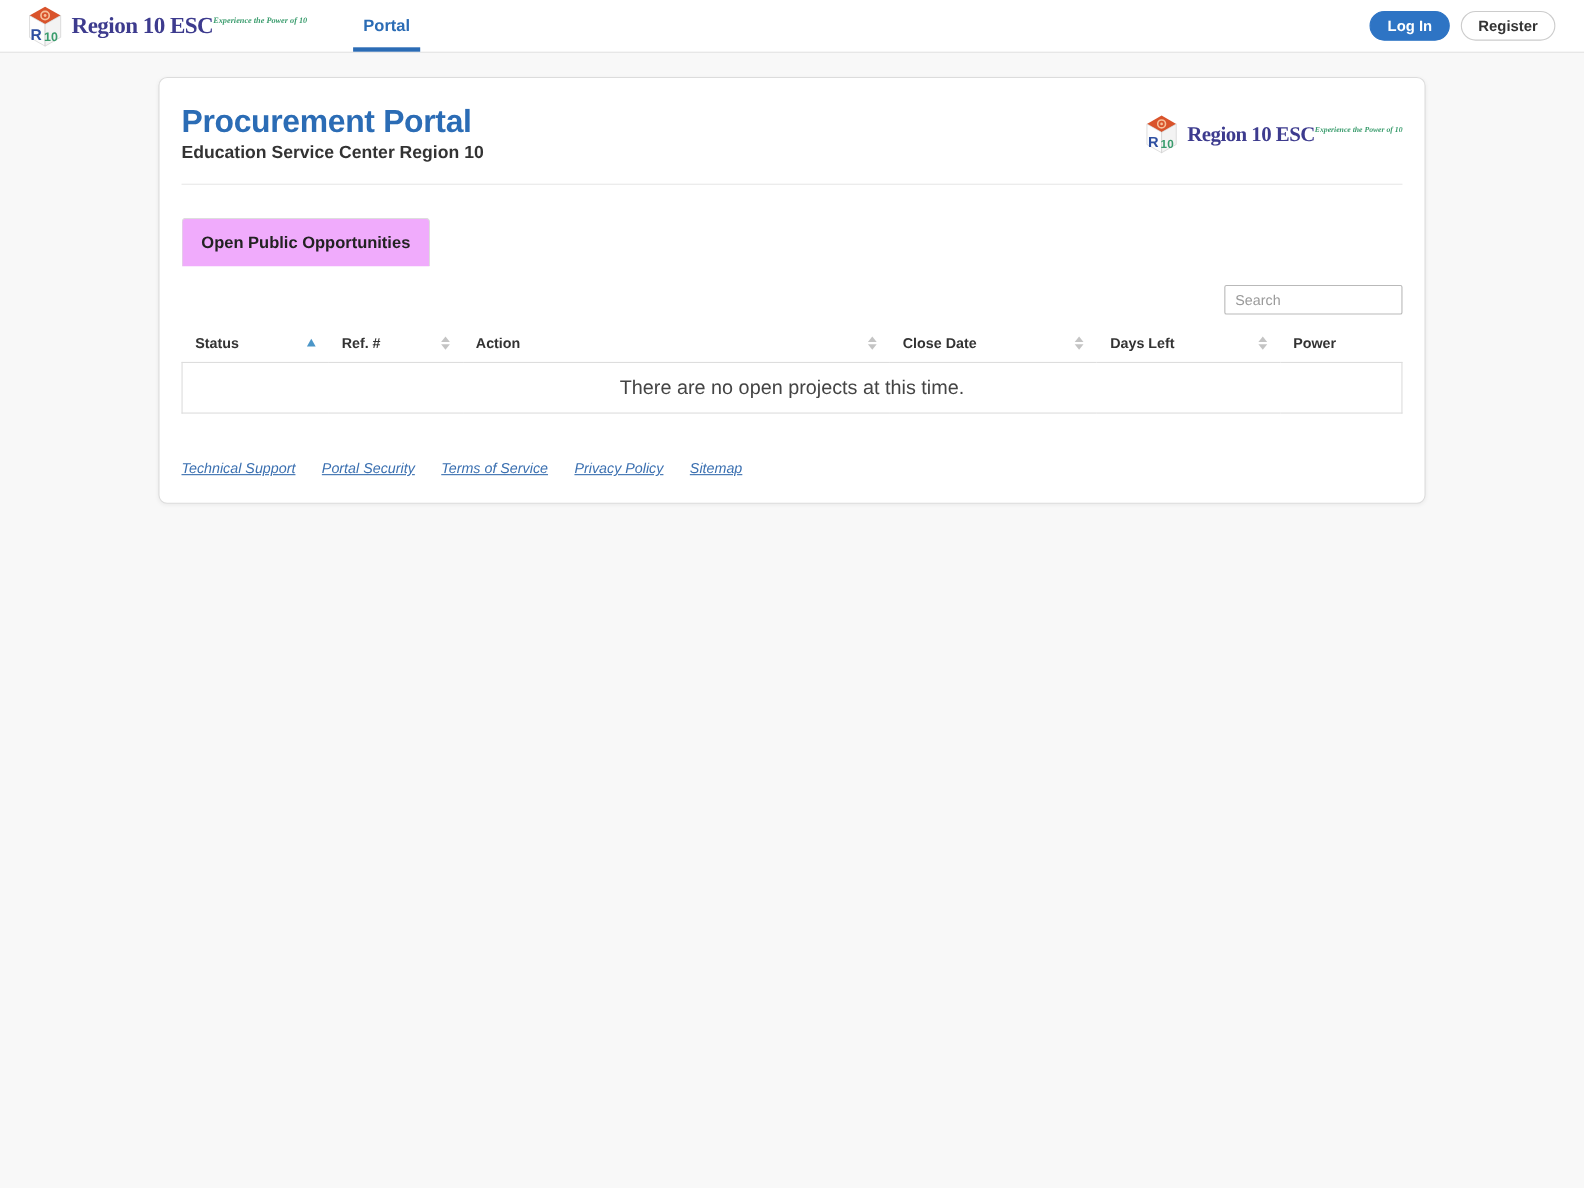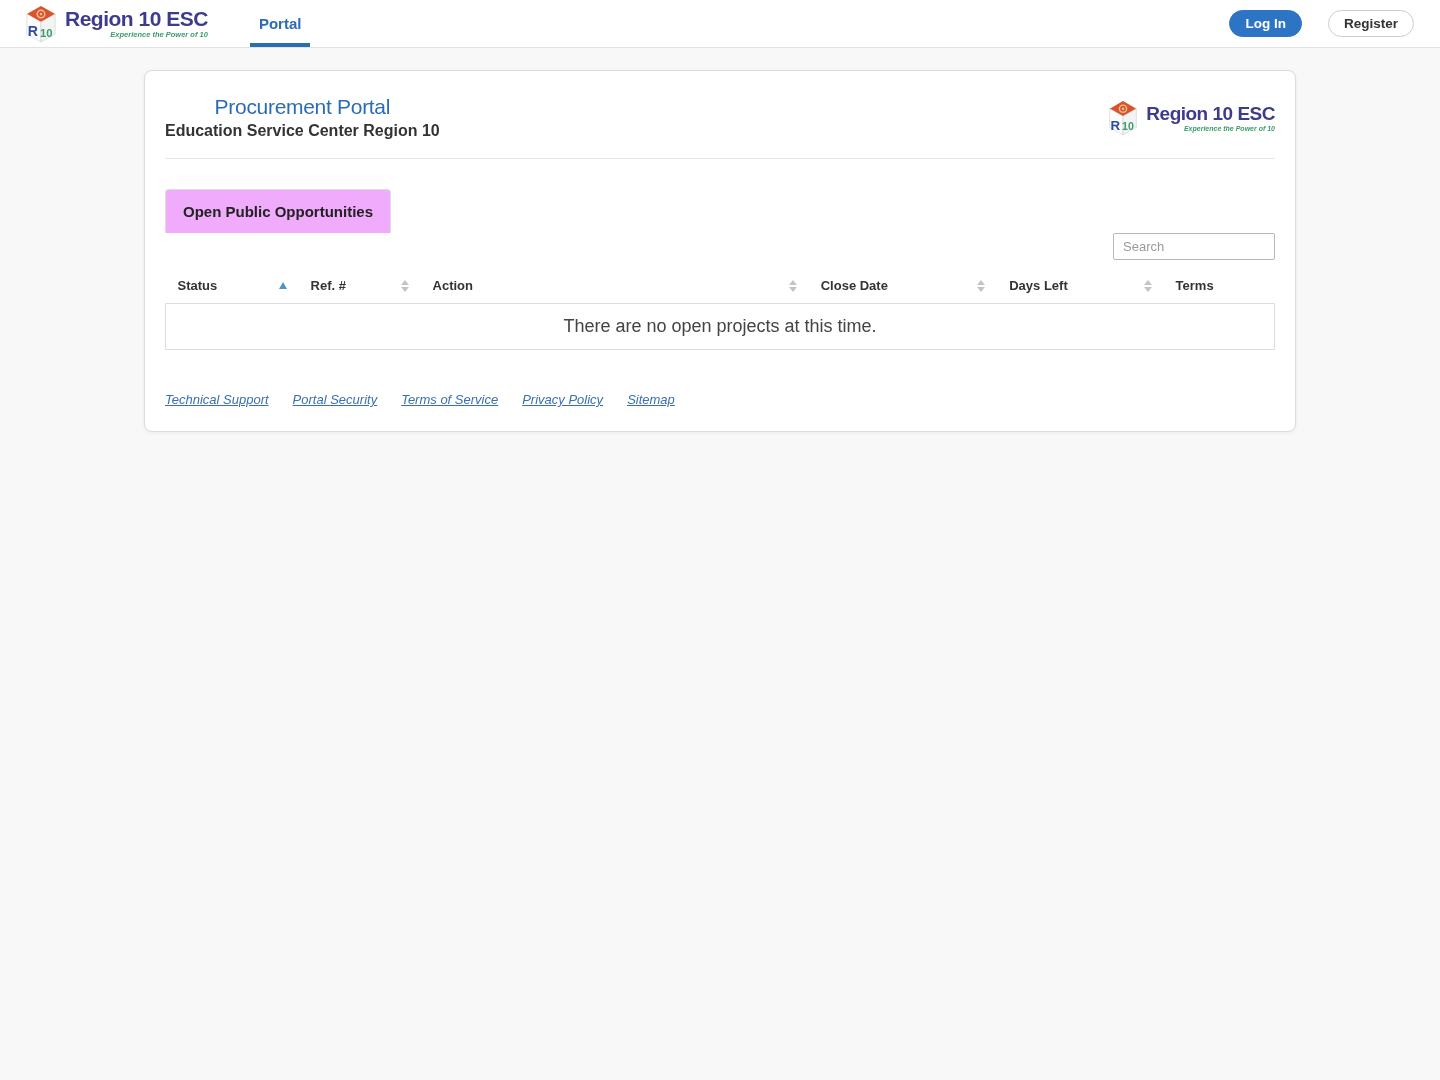--- a/index.html
+++ b/index.html
@@ -20,21 +20,21 @@
     align-items: stretch;
     padding: 0 26px 0 24px;
   }
   .logo {
     display: flex;
     align-items: center;
     gap: 7px;
     cursor: pointer;
     align-self: center;
   }
-  .logo-text { display: flex; flex-direction: column; align-items: flex-end; line-height: 1; }
+  .logo-text { display: flex; flex-direction: row; align-items: flex-start; line-height: 1; font-family: Liberation Serif, serif; }
   .logo-brand {
     font-size: 21px;
     font-weight: bold;
     color: #3d3b8e;
     letter-spacing: -0.5px;
     white-space: nowrap;
   }
   .logo-tagline {
     font-size: 7.5px;
     font-style: italic;
@@ -49,21 +49,21 @@
     align-items: center;
     padding: 0 9px;
     font-size: 15px;
     font-weight: bold;
     color: #2b6cb5;
     text-decoration: none;
     border-bottom: 4px solid transparent;
     border-top: 4px solid transparent;
   }
   .nav-item.active { border-bottom-color: #2b6cb5; }
-  .auth { margin-left: auto; display: flex; align-items: center; gap: 26px; }
+  .auth { margin-left: auto; display: flex; align-items: center; gap: 10px; }
   .btn {
     font-family: "Liberation Sans", sans-serif;
     font-size: 13.5px;
     font-weight: bold;
     border-radius: 14px;
     padding: 5px 15px;
     height: 27px;
     cursor: pointer;
     line-height: 1;
   }
@@ -76,25 +76,24 @@
     margin: 22px auto 0;
     background: #ffffff;
     border: 1px solid #dcdcdc;
     border-radius: 8px;
     box-shadow: 0 1px 4px rgba(0,0,0,0.06);
     padding: 24px 20px 24px;
     min-height: 348px;
   }
   .card-head { display: flex; justify-content: space-between; align-items: center; }
   .card-title {
-    font-size: 21px;
-    font-weight: normal;
+    font-size: 29px;
+    font-weight: bold;
     color: #2b6cb5;
     letter-spacing: -0.3px;
-    text-align: center;
   }
   .card-subtitle {
     font-size: 16px;
     font-weight: bold;
     color: #333333;
     margin-top: 3px;
   }
   .card-logo .logo-brand { font-size: 19px; }
   .card-logo .logo-tagline { font-size: 7px; }
   .head-divider { border: none; border-top: 1px solid #e8e8e8; margin-top: 18px; }
@@ -106,21 +105,21 @@
     border: 1px solid #dddddd;
     border-bottom: none;
     border-radius: 4px 4px 0 0;
     font-size: 15px;
     font-weight: bold;
     color: #222222;
     background: #f0abfc;
     cursor: pointer;
   }
 
-  .search-row { display: flex; justify-content: flex-end; }
+  .search-row { display: flex; justify-content: flex-end; margin-top: 17px; }
   .search-input {
     width: 162px;
     height: 27px;
     border: 1px solid #b9b9b9;
     border-radius: 2px;
     padding: 4px 9px;
     font-family: "Liberation Sans", sans-serif;
     font-size: 13px;
     color: #333;
   }
@@ -287,21 +286,21 @@
             <span class="th-inner">
               <span>Days Left</span>
               <span class="sort-both">
                   <span class="up"></span>
                   <span class="down"></span>
                 </span>
             </span>
           </th>
           <th class="col-action">
             <span class="th-inner">
-              <span>Terms</span>
+              <span>Power</span>
             </span>
           </th>
         </tr>
       </thead>
       <tbody>
         <tr>
           <td class="empty-cell" colspan="6">There are no open projects at this time.</td>
         </tr>
       </tbody>
     </table>

